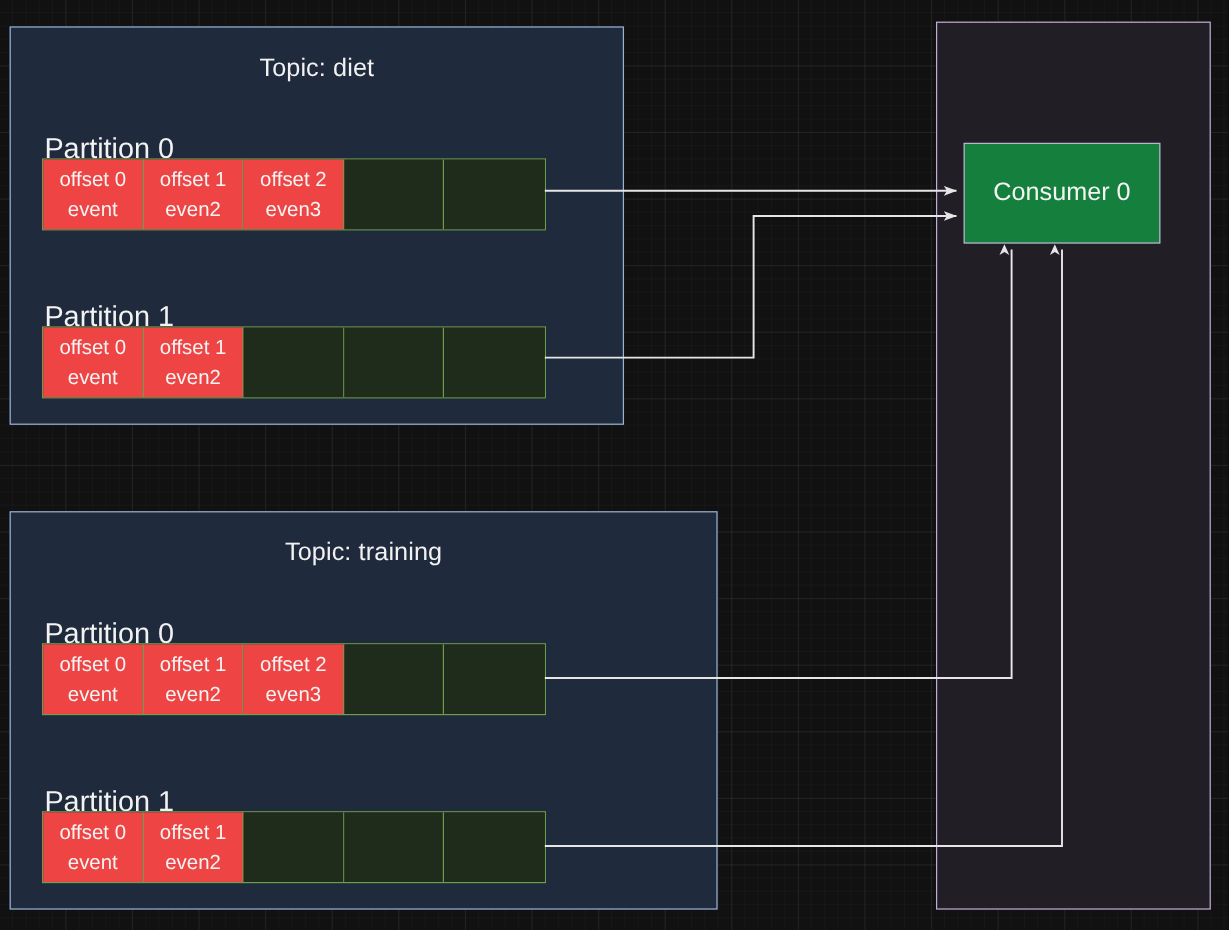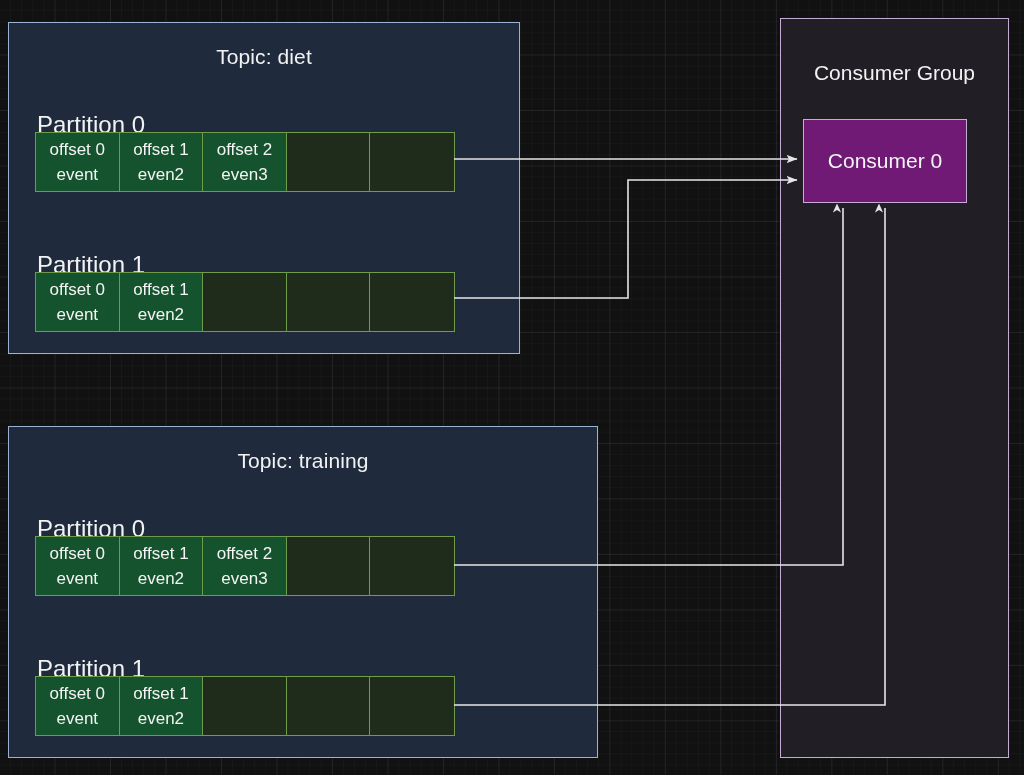--- a/index.html
+++ b/index.html
@@ -63,42 +63,42 @@
     background: #1f2b1b;
     display: flex;
     flex-direction: column;
     align-items: center;
     justify-content: center;
     color: #f4f4f4;
     font-size: 17px;
     line-height: 1.5;
   }
   .cell:last-child { border-right: none; }
-  .cell.filled { background: #14532d; }
+  .cell.filled { background: #ef4444; }
   .cell .l1, .cell .l2 { display: block; white-space: nowrap; }
 
   
   .consumer-group {
     position: absolute;
     background: #221e26;
     border: 1.5px solid #c3add6;
     box-sizing: border-box;
   }
   .cg-title {
     position: absolute;
     top: 42px;
     left: 0;
     width: 100%;
     text-align: center;
     color: #f2f2f2;
     font-size: 21px;
   }
   .consumer-box {
     position: absolute;
-    background: #701a75;
+    background: #15803d;
     border: 1.5px solid #c3add6;
     box-sizing: border-box;
     display: flex;
     align-items: center;
     justify-content: center;
     color: #f4f4f4;
     font-size: 21px;
   }
 
   
@@ -183,21 +183,20 @@
         <span class="l1">offset 1</span>
         <span class="l2">even2</span>
       </div>
       <div class="cell"></div>
       <div class="cell"></div>
       <div class="cell"></div>
     </div>
   </div>
 
   <div class="consumer-group" style="left:780px; top:18px; width:229px; height:740px;">
-    <div class="cg-title">Consumer Group</div>
     <div class="consumer-box" style="left:22px; top:100px; width:164px; height:84px;">
       <span>Consumer 0</span>
     </div>
   </div>
 
   <svg id="connectors" viewBox="0 0 1024 775" xmlns="http://www.w3.org/2000/svg">
     <defs>
       <marker id="arrowR" markerWidth="11" markerHeight="9" refX="10.5" refY="4.5" orient="auto" markerUnits="userSpaceOnUse">
         <path d="M0,0.4 L11,4.5 L0,8.6 L2.6,4.5 Z" fill="#e6e6e6"></path>
       </marker>

